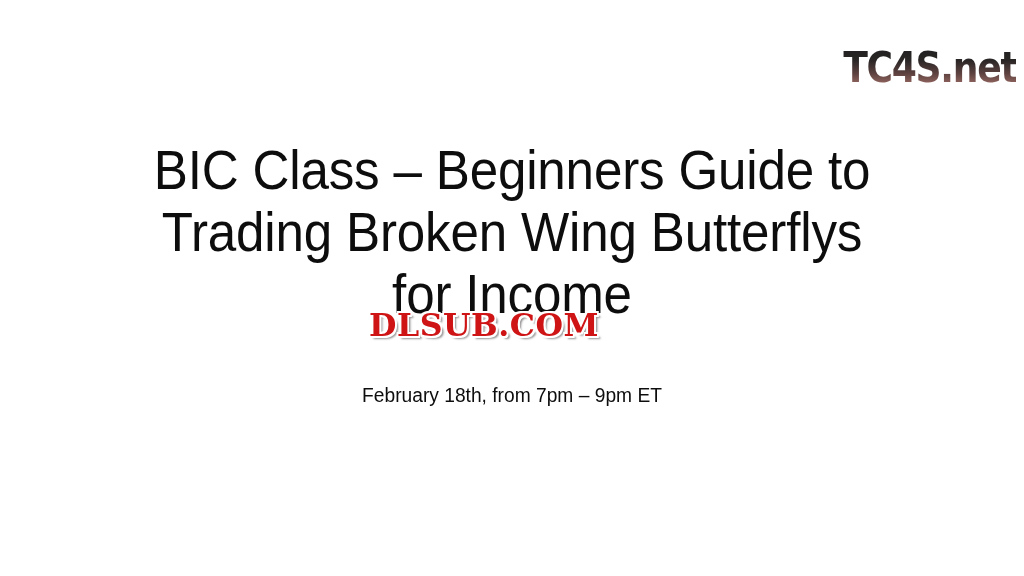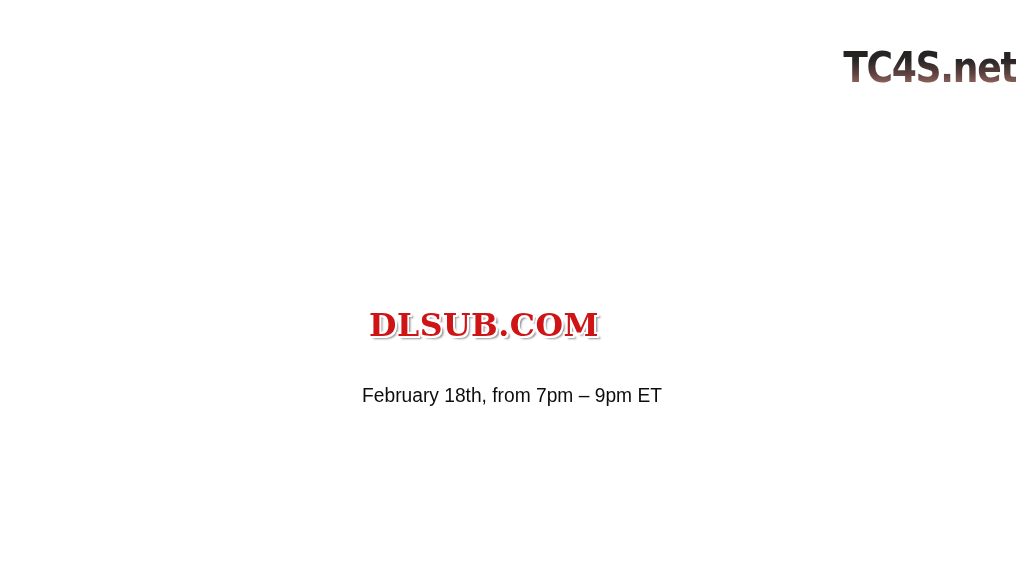--- a/index.html
+++ b/index.html
@@ -133,19 +133,24 @@
        2.5px 2.5px 2px rgba(120,110,110,0.5);
   }
 </style>
 </head>
 <body>
 
 <div class="slide">
 
   <div class="wm-tc4s">TC4S.net</div>
 
+  <div class="title-block">
+    <div class="title-line">BIC Class – Beginners Guide to</div>
+    <div class="title-line">Trading Broken Wing Butterflys</div>
+    <div class="title-line">for Income</div>
+  </div>
 
   <div class="wm-dlsub">DLSUB.COM</div>
 
   <div class="subtitle">February 18th, from 7pm – 9pm ET</div>
 
 
 </div>
 
 </body></html>

